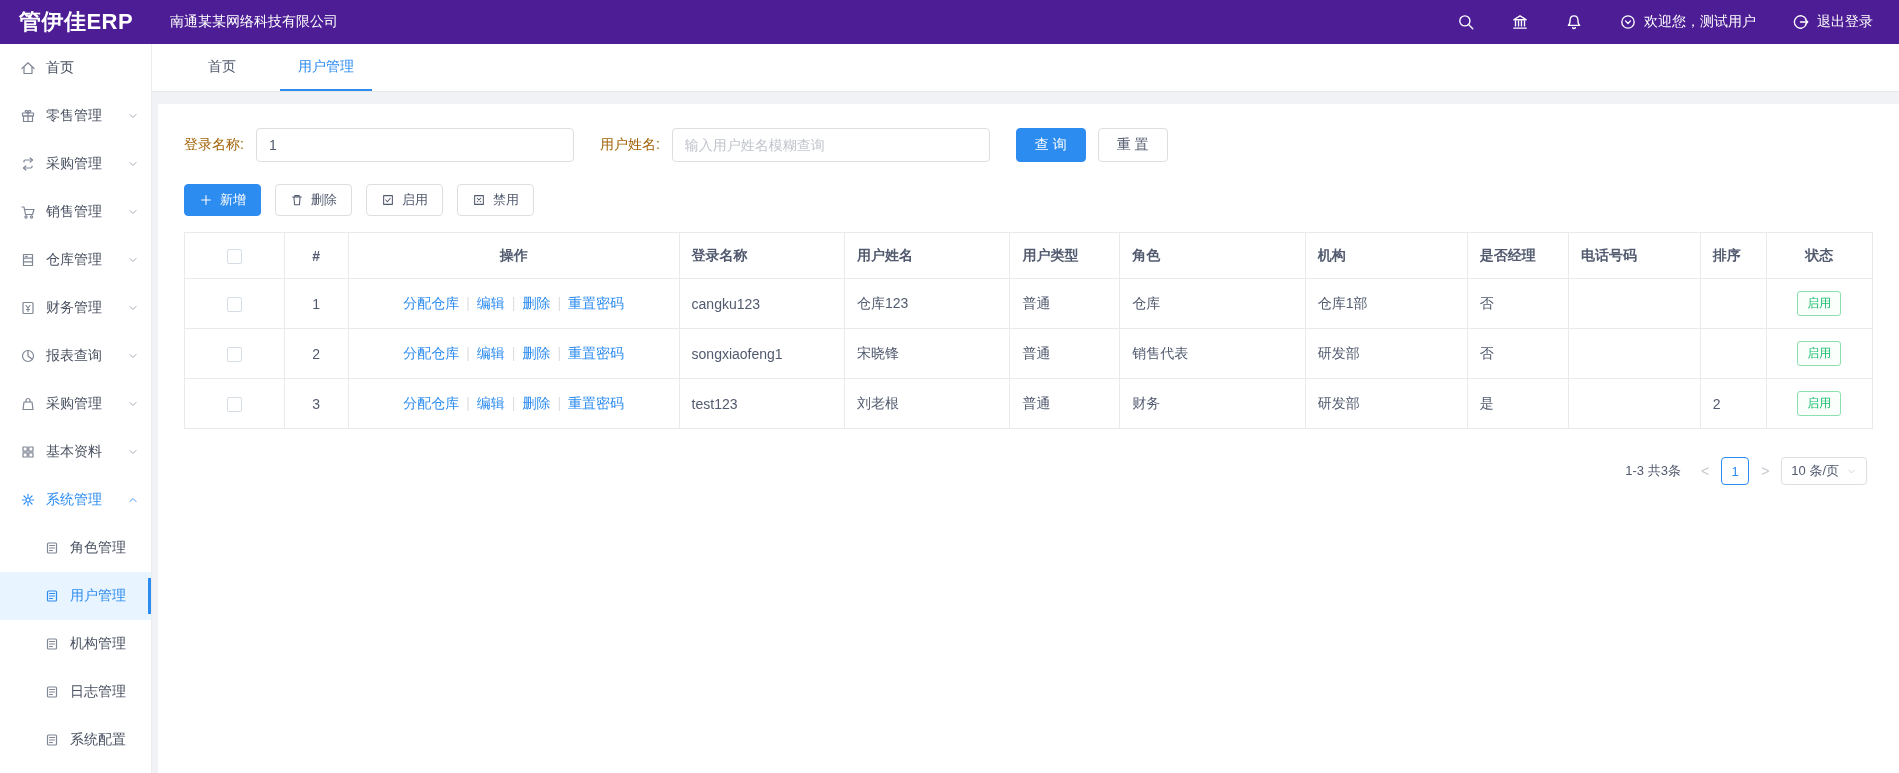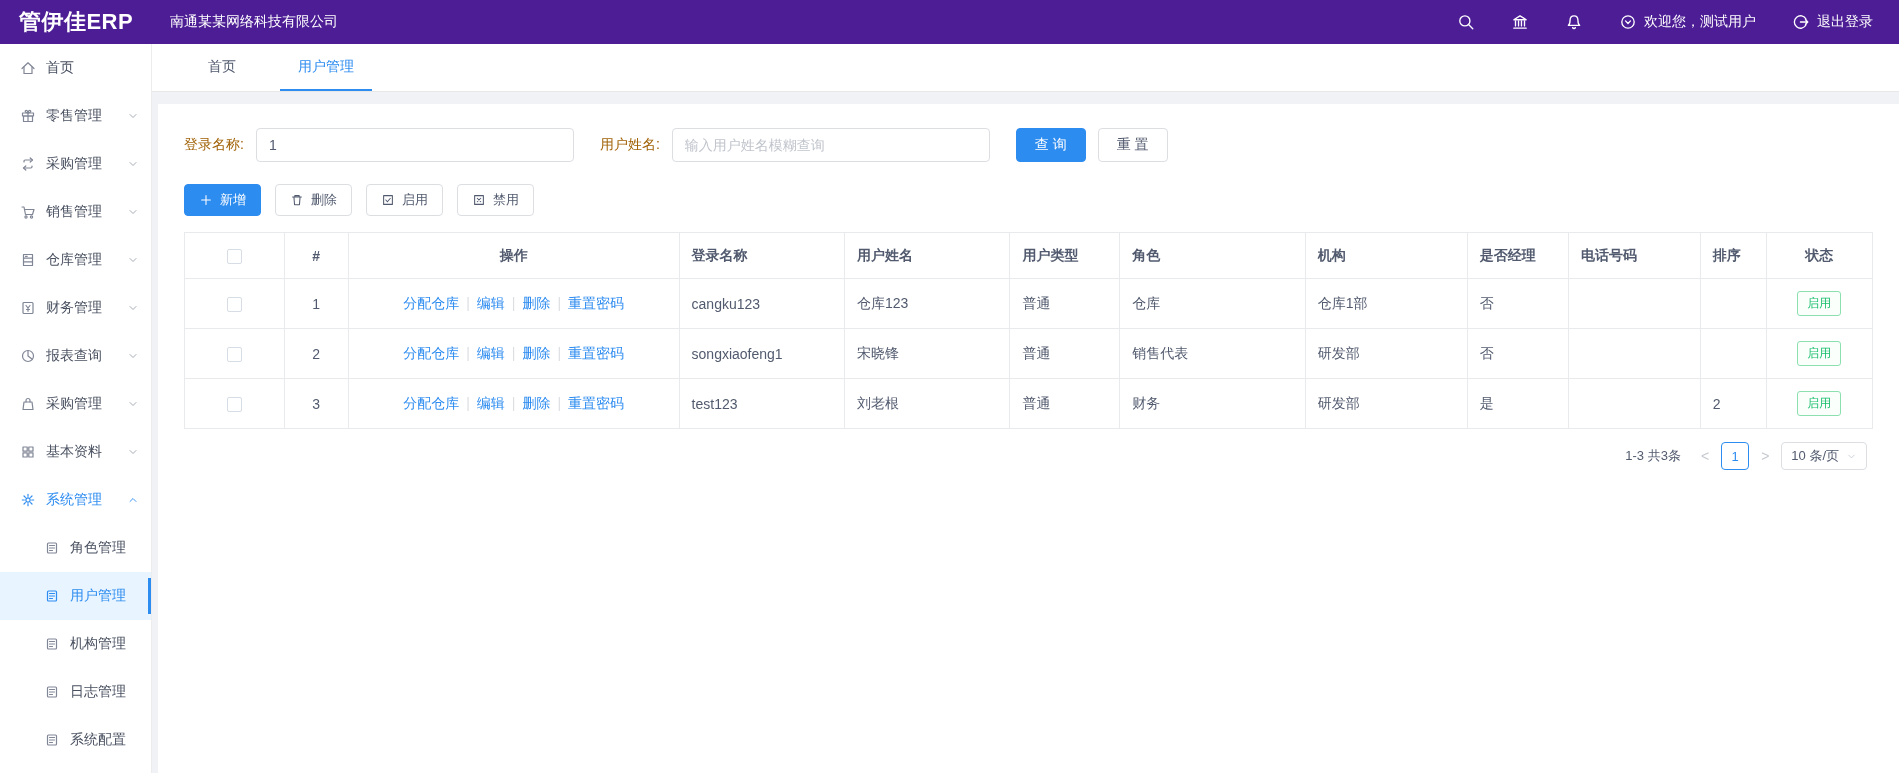--- a/index.html
+++ b/index.html
@@ -63,21 +63,21 @@
   th, td { border:1px solid #e8eaec; padding:0 12px; height:46px; text-align:left; font-weight:normal; color:#515a6e; overflow:hidden; white-space:nowrap; }
   th { font-weight:600; color:#515a6e; background:#fff; }
   td { height:50px; }
   .col-center { text-align:center; }
   .checkbox { display:inline-block; width:15px; height:15px; border:1px solid #d7dde4; border-radius:2px; background:#fff; vertical-align:middle; cursor:pointer; }
   .action-link { color:#2d8cf0; text-decoration:none; cursor:pointer; }
   .sep { color:#dcdee2; margin:0 7px; }
   .status-badge { display:inline-block; padding:3px 9px; font-size:12px; color:#19be6b; border:1px solid #8ce0b0; border-radius:3px; background:#fbfffc; }
 
   
-  .pagination { margin-top:13px; display:flex; justify-content:flex-end; align-items:center; font-size:13px; color:#515a6e; gap:10px; padding-right:6px; }
+  .pagination { margin-top:28px; display:flex; justify-content:flex-end; align-items:center; font-size:13px; color:#515a6e; gap:10px; padding-right:6px; }
   .pag-total { margin-right:8px; }
   .pag-arrow { color:#c5c8ce; font-size:14px; cursor:pointer; padding:0 2px; }
   .page-box { width:28px; height:28px; border:1px solid #2d8cf0; border-radius:4px; color:#2d8cf0; display:flex; align-items:center; justify-content:center; background:#fff; cursor:pointer; }
   .size-select { height:28px; border:1px solid #dcdee2; border-radius:4px; padding:0 9px; display:flex; align-items:center; gap:7px; color:#515a6e; background:#fff; cursor:pointer; }
   .size-select .chev { color:#c5c8ce; }
   .size-select .chev svg { width:11px; height:11px; display:block; }
 </style>
 </head>
 <body>
 

